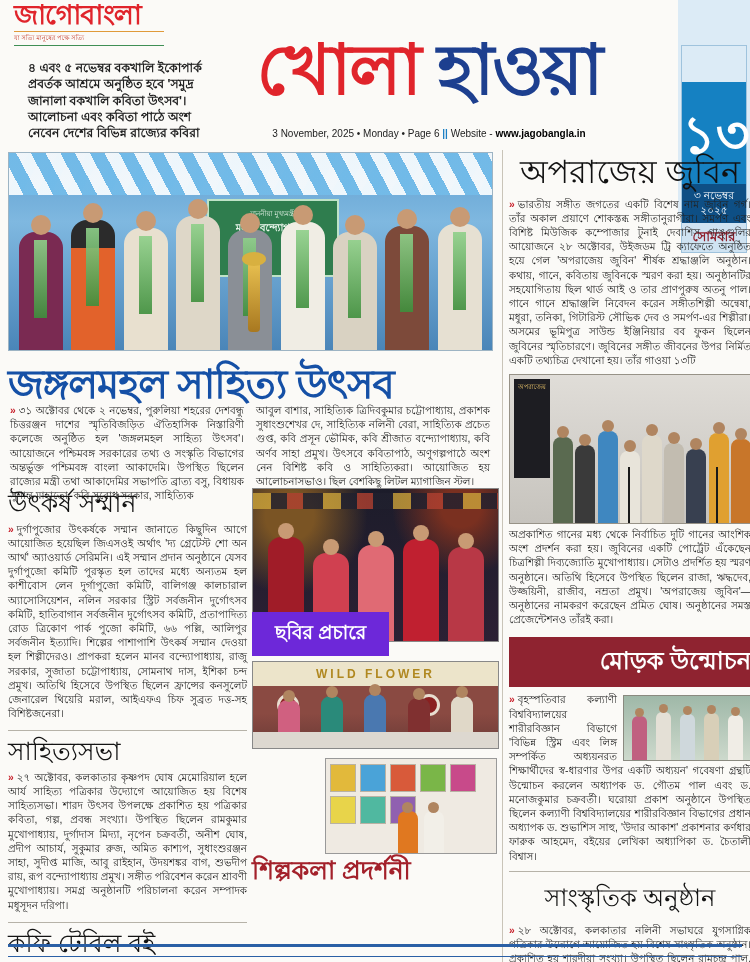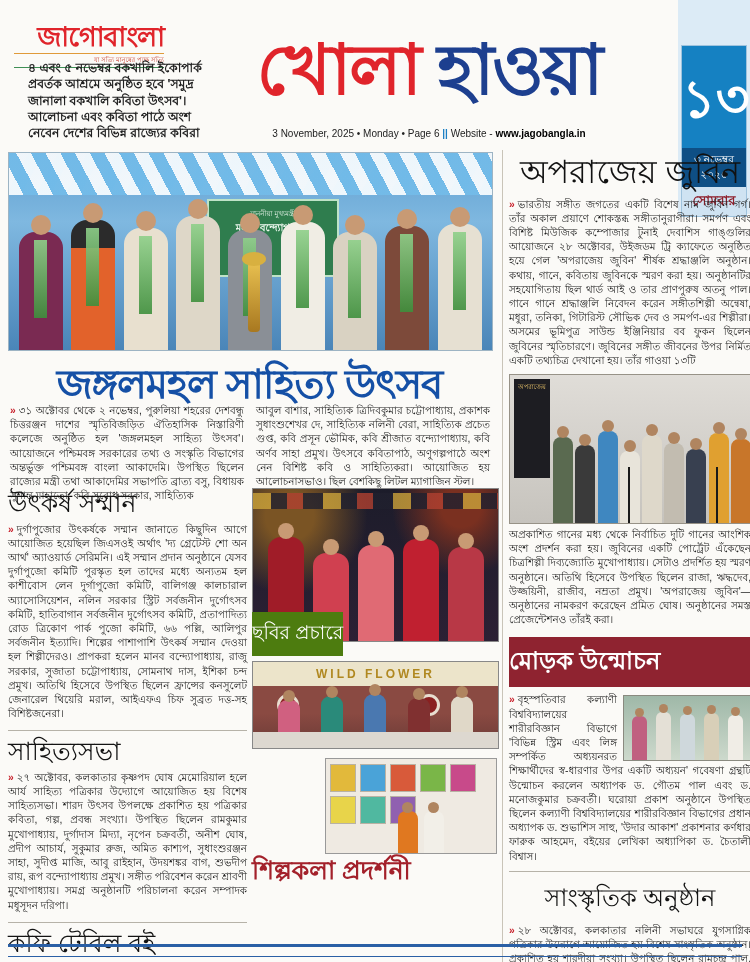--- a/index.html
+++ b/index.html
@@ -1,30 +1,30 @@
 <!DOCTYPE html>
 <html><head>
 <meta charset="utf-8">
 <style>
   html,body{margin:0;padding:0;}
   .page{position:relative;width:750px;height:962px;background:#fbfaf7;overflow:hidden;
         font-family:"Liberation Sans","DejaVu Sans",sans-serif;color:#1c1c1c;}
   
   .right-strip{position:absolute;top:0;left:678px;width:72px;height:214px;background:#dcebf6;}
-  .logo{position:absolute;top:24px;left:14px;width:150px;text-align:right;}
+  .logo{position:absolute;top:2px;left:14px;width:150px;text-align:left;}
   .logo-title{font-size:27px;font-weight:bold;color:#e0242b;letter-spacing:-1px;line-height:1;}
   .logo-tagline{font-size:6.5px;color:#c43a2c;margin-top:2px;border-top:1px solid #e09a3a;border-bottom:1px solid #3f8f55;padding:1px 0;}
   .promo{position:absolute;top:60px;left:28px;width:176px;font-size:12.3px;font-weight:bold;line-height:1.33;color:#212121;}
   .masthead{position:absolute;top:34px;left:190px;width:478px;text-align:center;font-size:70px;font-weight:bold;line-height:1.05;letter-spacing:-2px;white-space:nowrap;}
   .mast-red{color:#e0242b;} .mast-blue{color:#1d3f8f;}
   .dateline{position:absolute;top:128px;left:190px;width:478px;text-align:center;font-size:10px;color:#222;}
   .dateline .bars{color:#1b7fc4;font-weight:bold;}
   .dateline .site{font-weight:bold;color:#000;}
   .datebox{position:absolute;top:46px;left:682px;width:64px;box-shadow:0 0 0 1px #9fc3dd;}
-  .db-num{background:#1581c2;color:#fff;font-size:52px;font-weight:bold;text-align:right;height:102px;line-height:106px;}
+  .db-num{background:#1581c2;color:#fff;font-size:52px;font-weight:bold;text-align:right;height:102px;line-height:106px;margin-top:36px;}
   .db-date{background:#0e4f85;color:#fff;font-size:10.5px;text-align:center;padding:4px 0 5px;line-height:1.45;}
   .db-day{background:#cfe3f2;color:#8e1f2b;font-weight:bold;font-size:13px;text-align:center;padding:4px 0;}
   
   .body-text{font-size:10.3px;line-height:1.38;text-align:justify;color:#222;}
   .bullet{color:#c8202a;font-weight:bold;margin-right:3px;}
   .sec{border-bottom:1px solid #b6b2a8;padding-bottom:9px;margin-bottom:7px;}
   .sec-title-thin{font-size:25px;font-weight:400;color:#131313;margin:2px 0 5px;line-height:1.1;}
   .sec-title-maroon{font-size:25px;font-weight:bold;color:#a3212b;margin:0 0 4px;line-height:1.1;}
   
   .photo-main{position:absolute;top:152px;left:8px;width:483px;height:197px;background:linear-gradient(180deg,#5f9fd0,#7fb8e0 35%,#4a85b8);border:1px solid #9db4c4;overflow:hidden;}
@@ -41,21 +41,21 @@
   .person:nth-child(2){height:130px;background:linear-gradient(#2b2b2b 0 28px,#e2622b 28px);}
   .person:nth-child(3){height:122px;background:#e8e0cf;}
   .person:nth-child(4){height:134px;background:#ded7c8;}
   .person:nth-child(5){height:120px;background:#8a8f96;}
   .person:nth-child(6){height:128px;background:#f0ede4;}
   .person:nth-child(7){height:118px;background:#d9d2c2;}
   .person:nth-child(8){height:124px;background:#7d4a3a;}
   .person:nth-child(9){height:126px;background:#e6e0d2;}
   .lamp{position:absolute;left:239px;bottom:18px;width:12px;height:70px;background:linear-gradient(#e8c050,#a87820);border-radius:4px;}
   .lamp::before{content:'';position:absolute;top:-10px;left:-6px;width:24px;height:14px;border-radius:50%;background:#d8b040;}
-  .headline{position:absolute;top:353px;left:8px;width:483px;text-align:center;font-size:40px;font-weight:bold;color:#1550a6;letter-spacing:-1px;}
+  .headline{position:absolute;top:353px;left:8px;width:483px;font-size:40px;font-weight:bold;color:#1550a6;letter-spacing:-1px;}
   .intro{position:absolute;top:404px;left:10px;width:481px;display:flex;gap:12px;}
   .intro .col{width:234px;}
   
   .col-left{position:absolute;top:488px;left:8px;width:239px;}
   .col-mid{position:absolute;top:488px;left:252px;width:245px;}
   .col-right{position:absolute;top:150px;left:502px;width:242px;border-left:1px solid #c9c4b8;padding-left:6px;}
   
   .jubin-title{font-size:32px;font-weight:400;text-align:center;color:#111;margin:6px 0 8px;line-height:1.05;}
   .jubin-photo{position:relative;width:100%;height:148px;background:linear-gradient(#e0ddd8,#c6c3bd);border:1px solid #979287;margin:6px 0 4px;overflow:hidden;}
   .poster{position:absolute;left:4px;top:4px;width:36px;height:96px;background:#1d1d22;color:#e8c36a;font-size:6.5px;text-align:center;padding-top:3px;}
@@ -67,21 +67,21 @@
   .jp:nth-child(3){height:92px;background:#3f87c0;}
   .jp:nth-child(4){height:72px;background:#e8e4da;}
   .jp:nth-child(5){height:88px;background:#ded8ca;}
   .jp:nth-child(6){height:80px;background:#c2bcb0;}
   .jp:nth-child(7){height:74px;background:#384050;}
   .jp:nth-child(8){height:90px;background:#e0a030;}
   .jp:nth-child(9){height:84px;background:#c8762a;}
   .mic{position:absolute;bottom:0;width:2px;height:56px;background:#1a1a1a;}
   .mic.m1{left:118px;} .mic.m2{right:34px;}
   
-  .morok-header{background:#8f2330;color:#fff;font-size:24px;font-weight:bold;text-align:left;padding:5px 0;margin:10px 0 6px;}
+  .morok-header{background:#8f2330;color:#fff;font-size:24px;font-weight:bold;text-align:right;padding:5px 0;margin:10px 0 6px;}
   .morok-photo{float:right;width:120px;height:64px;margin:2px 0 3px 6px;background:linear-gradient(#9fb8a8,#cdd9cc);border:1px solid #8a8a80;display:flex;justify-content:space-around;align-items:flex-end;padding:0 3px;}
   .mp{width:15px;border-radius:6px 6px 0 0;position:relative;}
   .mp::before{content:'';position:absolute;top:-8px;left:3px;width:9px;height:9px;border-radius:50%;background:#b08560;}
   .mp:nth-child(1){height:44px;background:#c06080;}
   .mp:nth-child(2){height:48px;background:#e4e0d6;}
   .mp:nth-child(3){height:46px;background:#cfd8dc;}
   .mp:nth-child(4){height:47px;background:#d8cfb8;}
   .mp:nth-child(5){height:45px;background:#f0ede6;}
   
   .photo-night{position:relative;width:100%;height:152px;border:1px solid #888;overflow:hidden;
@@ -91,21 +91,21 @@
   .sign-strip{position:absolute;top:4px;left:0;right:0;height:16px;background:repeating-linear-gradient(90deg,#caa23a 0 18px,#20202e 18px 34px,#b04030 34px 50px,#20202e 50px 70px);opacity:.8;}
   .nf-row{position:absolute;bottom:0;left:0;right:0;height:118px;display:flex;justify-content:space-around;align-items:flex-end;padding:0 10px;}
   .nf{width:36px;border-radius:13px 13px 0 0;position:relative;}
   .nf::before{content:'';position:absolute;top:-14px;left:10px;width:16px;height:16px;border-radius:50%;background:#c89a74;}
   .nf:nth-child(1){height:104px;background:#a01c28;}
   .nf:nth-child(2){height:88px;background:#d04050;}
   .nf:nth-child(3){height:96px;background:#e06a74;}
   .nf:nth-child(4){height:102px;background:#c02030;}
   .nf:nth-child(5){height:94px;background:#b83846;}
   .caption-row{display:flex;align-items:flex-start;margin-top:0;}
-  .label-red{background:#4d7c0f;color:#fff;font-weight:normal;font-size:19px;padding:6px 0;margin-top:-30px;position:relative;z-index:2;white-space:nowrap;}
+  .label-red{background:#6d28d9;color:#fff;font-weight:bold;font-size:19px;padding:6px 23px;margin-top:-30px;position:relative;z-index:2;white-space:nowrap;}
   .caption-text{font-size:10.3px;line-height:1.4;text-align:justify;padding:3px 0 0 6px;color:#222;}
   .photo-press{position:relative;width:100%;height:86px;border:1px solid #888;overflow:hidden;margin-top:5px;
      background:linear-gradient(#8a4a42 0 60%,#6a3a36);}
   .wf-banner{position:absolute;top:0;left:0;right:0;height:24px;background:#ece4ca;color:#b08820;font-weight:bold;font-size:12px;letter-spacing:3px;text-align:center;line-height:24px;}
   .label-blue{position:absolute;top:0;right:0;background:#1b5ca8;color:#fff;font-weight:bold;font-size:19px;padding:5px 9px;z-index:2;}
   .press-table{position:absolute;bottom:0;left:0;right:0;height:16px;background:#ddd8d0;}
   .pp-row{position:absolute;bottom:14px;left:0;right:0;height:46px;display:flex;justify-content:space-around;align-items:flex-end;padding:0 14px;}
   .pp{width:22px;border-radius:9px 9px 0 0;position:relative;}
   .pp::before{content:'';position:absolute;top:-10px;left:5px;width:12px;height:12px;border-radius:50%;background:#b08560;}
   .pp:nth-child(1){height:34px;background:#d06080;}

